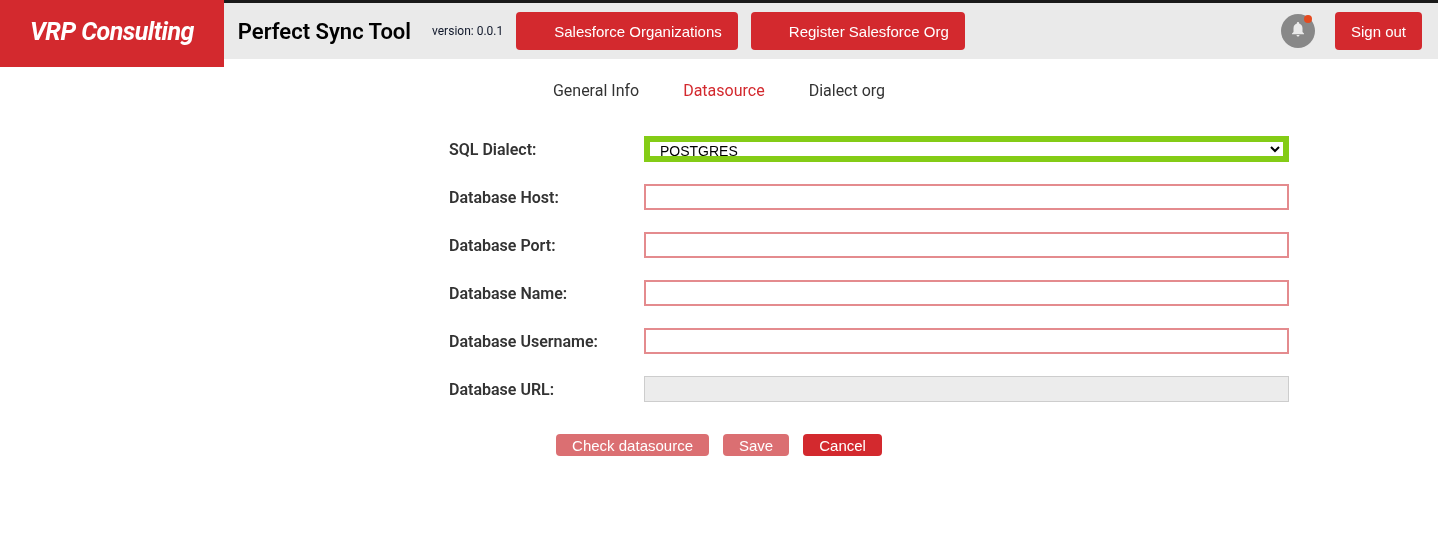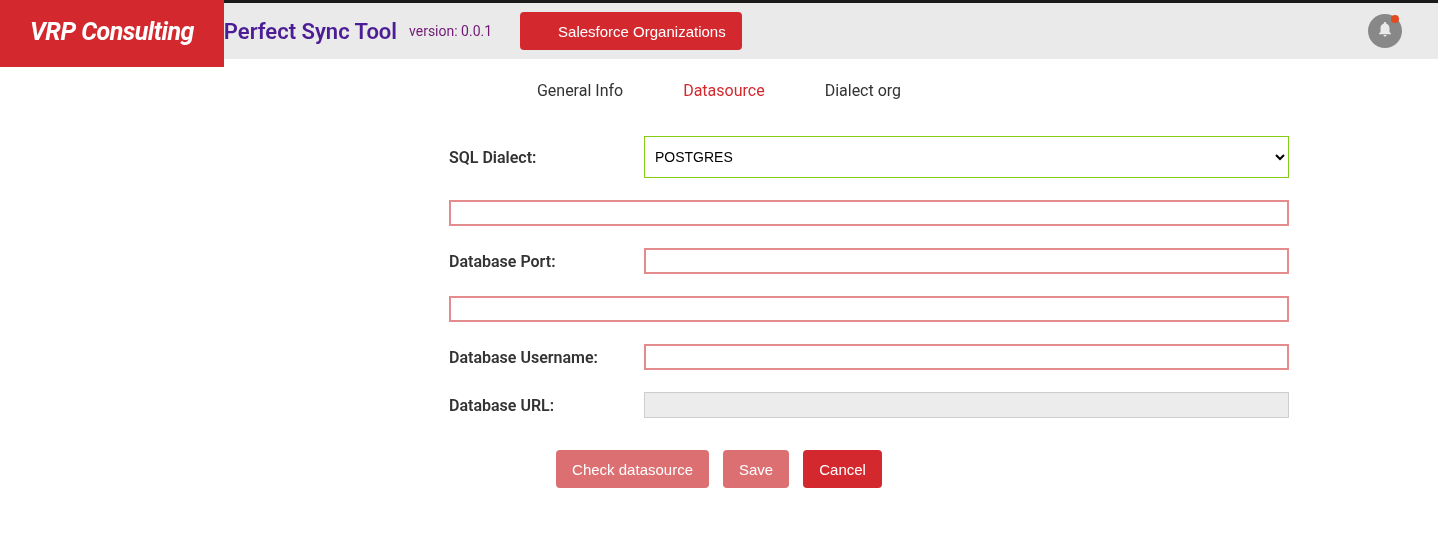--- a/index.html
+++ b/index.html
@@ -36,27 +36,28 @@
     .logo-text {
       font-style: italic;
       font-weight: 700;
       font-size: 25px;
       letter-spacing: -0.5px;
       white-space: nowrap;
     }
     .app-title {
       font-size: 22px;
       font-weight: 600;
-      color: #4c1d95;
+      color: #000000;
+      margin-left: 14px;
       white-space: nowrap;
     }
     .version {
-      font-size: 14px;
-      color: #701a75;
-      margin-left: 12px;
+      font-size: 12px;
+      color: #0f172a;
+      margin-left: 21px;
       white-space: nowrap;
     }
     .btn {
       background: #d3292e;
       color: #fff;
       border: none;
       border-radius: 4px;
       font-size: 15px;
       font-weight: 500;
       cursor: pointer;
@@ -64,21 +65,21 @@
       padding: 0 16px;
       display: inline-flex;
       align-items: center;
       justify-content: center;
       white-space: nowrap;
     }
     .btn.light {
       background: #db6f72;
     }
     .header-btn {
-      margin-left: 28px;
+      margin-left: 13px;
       padding-left: 38px;
     }
     .spacer {
       flex: 1;
     }
     .bell-wrap {
       position: relative;
       width: 34px;
       height: 34px;
       background: #888;
@@ -99,21 +100,21 @@
       top: 1px;
       right: 3px;
       width: 8px;
       height: 8px;
       background: #e44a1f;
       border-radius: 50%;
     }
     .tabs {
       display: flex;
       justify-content: center;
-      gap: 60px;
+      gap: 44px;
       padding: 22px 0 20px;
     }
     .tab {
       font-size: 16px;
       color: #333;
       cursor: pointer;
       text-decoration: none;
     }
     .tab.active {
       color: #d3292e;
@@ -134,22 +135,22 @@
       font-size: 16px;
       font-weight: 600;
       color: #333;
       flex-shrink: 0;
     }
     .form-field {
       flex: 1;
     }
     .select {
       width: 100%;
-      height: 42px;
-      border: 1px solid #84cc16;
+      height: 26px;
+      border: 6px solid #84cc16;
       background: #fff;
       font-size: 14px;
       padding: 0 6px;
     }
     .text-input {
       width: 100%;
       height: 26px;
       border: 2px solid #e48b8e;
       background: #fff;
       padding: 0 6px;
@@ -159,77 +160,81 @@
       background: #ececec;
       border: 1px solid #cdcdcd;
     }
     .btn-row {
       display: flex;
       justify-content: center;
       gap: 14px;
       margin-top: 32px;
     }
     .btn-row .btn {
-      height: 38px;
+      height: 22px;
     }
   </style>
 </head>
 <body>
 
 <div class="top-black-bar"></div>
 
 <div class="header">
   <div class="logo-block">
     <span class="logo-text">VRP Consulting</span>
   </div>
   <span class="app-title">Perfect Sync Tool</span>
   <span class="version">version: 0.0.1</span>
   <button class="btn header-btn">Salesforce Organizations</button>
+  <button class="btn header-btn">Register Salesforce Org</button>
   <div class="spacer"></div>
   <div class="bell-wrap">
     <span>
       <svg viewBox="0 0 24 24">
           <path d="M12 22c1.1 0 2-.9 2-2h-4c0 1.1.9 2 2 2zm6-6v-5c0-3.07-1.63-5.64-4.5-6.32V4c0-.83-.67-1.5-1.5-1.5S10.5 3.17 10.5 4v.68C7.64 5.36 6 7.92 6 11v5l-2 2v1h16v-1l-2-2z"></path>
         </svg>
     </span>
     <span class="bell-dot"></span>
   </div>
+  <button class="btn">Sign out</button>
 </div>
 
 <div class="tabs">
   <a class="tab">General Info</a>
   <a class="tab active">Datasource</a>
   <a class="tab">Dialect org</a>
 </div>
 
 <div class="form-container">
 
   <div class="form-row">
     <div class="form-label">SQL Dialect:</div>
     <div class="form-field">
       <select class="select">
         <option>POSTGRES</option>
       </select>
     </div>
   </div>
 
   <div class="form-row">
+    <div class="form-label">Database Host:</div>
     <div class="form-field">
       <input type="text" class="text-input" value="" style="">
     </div>
   </div>
 
   <div class="form-row">
     <div class="form-label">Database Port:</div>
     <div class="form-field">
       <input type="text" class="text-input" value="" style="">
     </div>
   </div>
 
   <div class="form-row">
+    <div class="form-label">Database Name:</div>
     <div class="form-field">
       <input type="text" class="text-input" value="" style="">
     </div>
   </div>
 
   <div class="form-row">
     <div class="form-label">Database Username:</div>
     <div class="form-field">
       <input type="text" class="text-input" value="" style="">
     </div>

